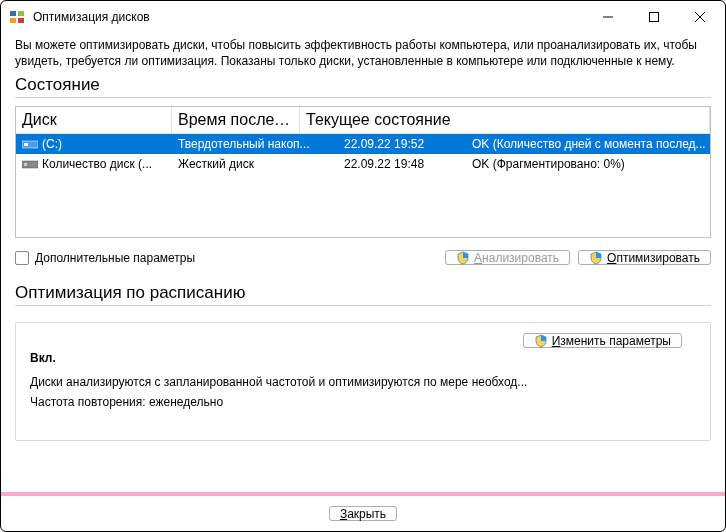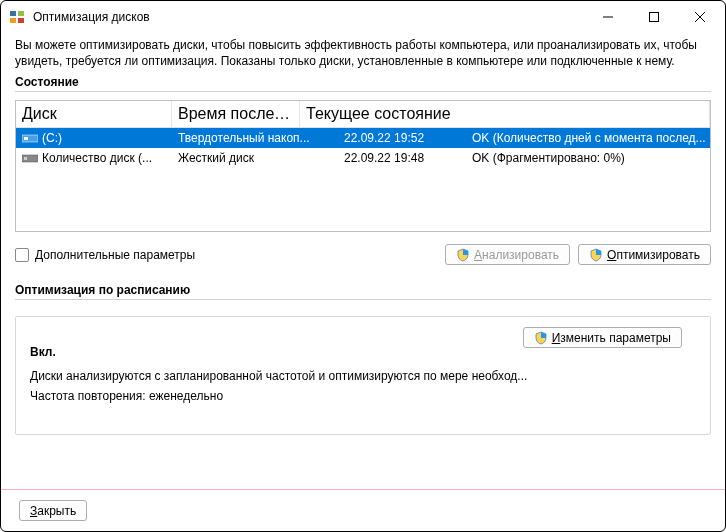--- a/index.html
+++ b/index.html
@@ -6,52 +6,52 @@
 body { background: #fff; width: 726px; height: 532px; overflow: hidden; border: 1px solid #000; border-radius: 6px; display: flex; flex-direction: column; }
 .titlebar { display: flex; align-items: center; height: 32px; padding: 0 2px 0 8px; }
 .titlebar .app-icon { width: 16px; height: 16px; margin-right: 8px; }
 .titlebar .title { flex: 1; font-size: 12px; }
 .win-btn { width: 46px; height: 32px; display: flex; align-items: center; justify-content: center; }
 .win-btn svg { width: 10px; height: 10px; }
 
 .content { padding: 4px 14px 0 14px; display: flex; flex-direction: column; flex: 1; }
 .desc { font-size: 12px; line-height: 1.35; margin-bottom: 6px; }
 
-.section-label { font-size: 12px; margin-bottom: 2px; font-weight: bold; }
+.section-label { font-size: 17px; margin-bottom: 2px; }
 .section-underline { height: 1px; background: #d0d0d0; margin-bottom: 8px; }
 
 .grid { border: 1px solid #c0c0c0; height: 132px; background: #fff; }
 .grid-header { display: flex; background: #fff; border-bottom: 1px solid #e0e0e0; }
 .grid-header .col { padding: 4px 6px; border-right: 1px solid #e5e5e5; font-size: 16px; white-space: nowrap; overflow: hidden; text-overflow: ellipsis; }
 .grid-body .row { display: flex; align-items: center; height: 20px; }
 .grid-body .row.selected { background: #0078d7; color: #fff; }
 .grid-body .cell { padding: 2px 6px; white-space: nowrap; overflow: hidden; text-overflow: ellipsis; display: flex; align-items: center; gap: 4px; }
 .c0 { width: 156px; }
 .c1 { width: 166px; }
 .c2 { width: 128px; }
 .c3 { flex: 1; }
 
 .drive-icon { width: 16px; height: 12px; flex-shrink: 0; }
 
 .row-controls { display: flex; align-items: center; margin-top: 12px; gap: 8px; }
 .row-controls .spacer { flex: 1; }
 .checkbox { display: flex; align-items: center; gap: 6px; }
 .checkbox .box { width: 14px; height: 14px; border: 1px solid #888; border-radius: 2px; }
-.btn { display: flex; align-items: center; gap: 4px; height: 21px; padding: 0 10px; border: 1px solid #adadad; background: #fdfdfd; border-radius: 3px; font-size: 12px; }
+.btn { display: flex; align-items: center; gap: 4px; height: 15px; padding: 0 10px; border: 1px solid #adadad; background: #fdfdfd; border-radius: 3px; font-size: 12px; }
 .btn.disabled { color: #9a9a9a; }
 .btn .shield { width: 14px; height: 14px; }
 .btn .ul { text-decoration: underline; }
 
 .sched-label { margin-top: 18px; }
 .sched-box { border: 1px solid #d8d8d8; border-radius: 2px; margin-top: 8px; padding: 28px 14px; position: relative; }
 .on-label { font-weight: 600; margin-bottom: 8px; }
 .sched-line { font-size: 12px; line-height: 1.6; white-space: nowrap; overflow: hidden; text-overflow: ellipsis; }
 .change-btn { position: absolute; right: 28px; top: 10px; }
 
-.footer { margin-top: auto; border-top: 1px solid #f9a8d4; padding: 10px 18px; display: flex; justify-content: flex-start; }
+.footer { margin-top: auto; border-top: 4px solid #f9a8d4; padding: 10px 18px; display: flex; justify-content: center; }
 </style>
 </head>
 <body>
 
 <div class="titlebar">
   <span class="app-icon">
     <svg viewBox="0 0 16 16">
         <rect x="1" y="2" width="6" height="5" fill="#3a6ea5"></rect>
         <rect x="9" y="2" width="6" height="5" fill="#8bc34a"></rect>
         <rect x="1" y="9" width="6" height="5" fill="#f0a020"></rect>

